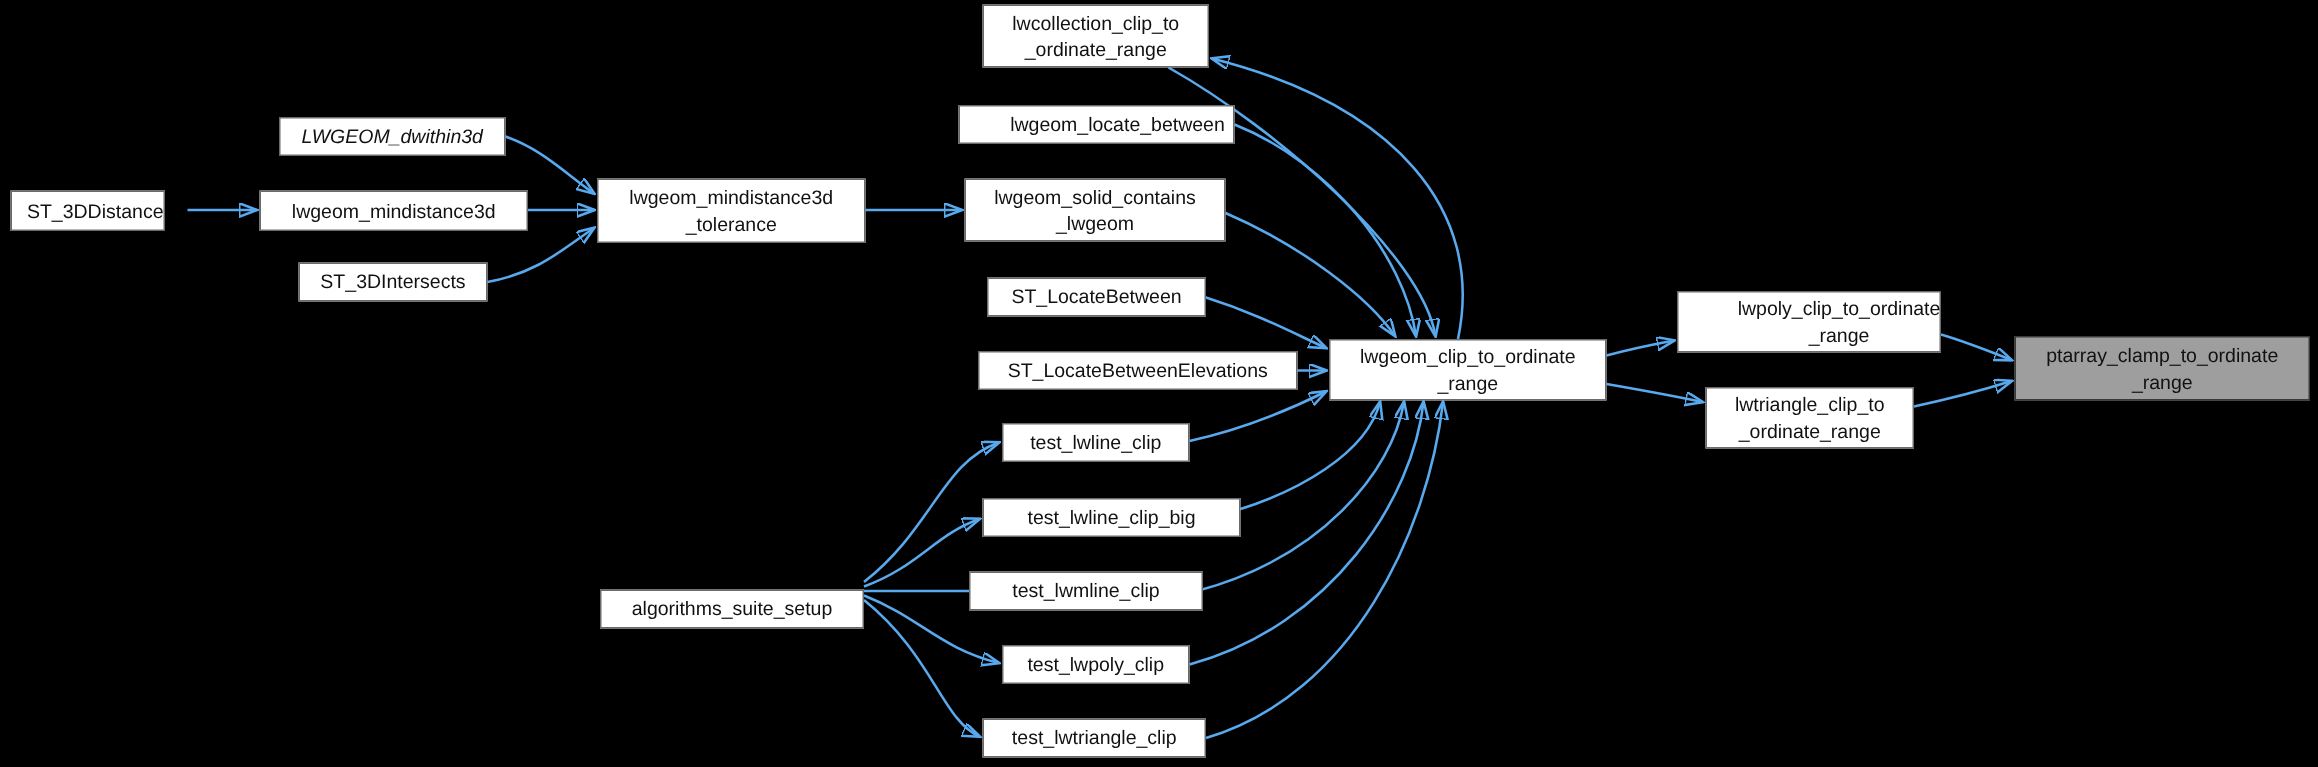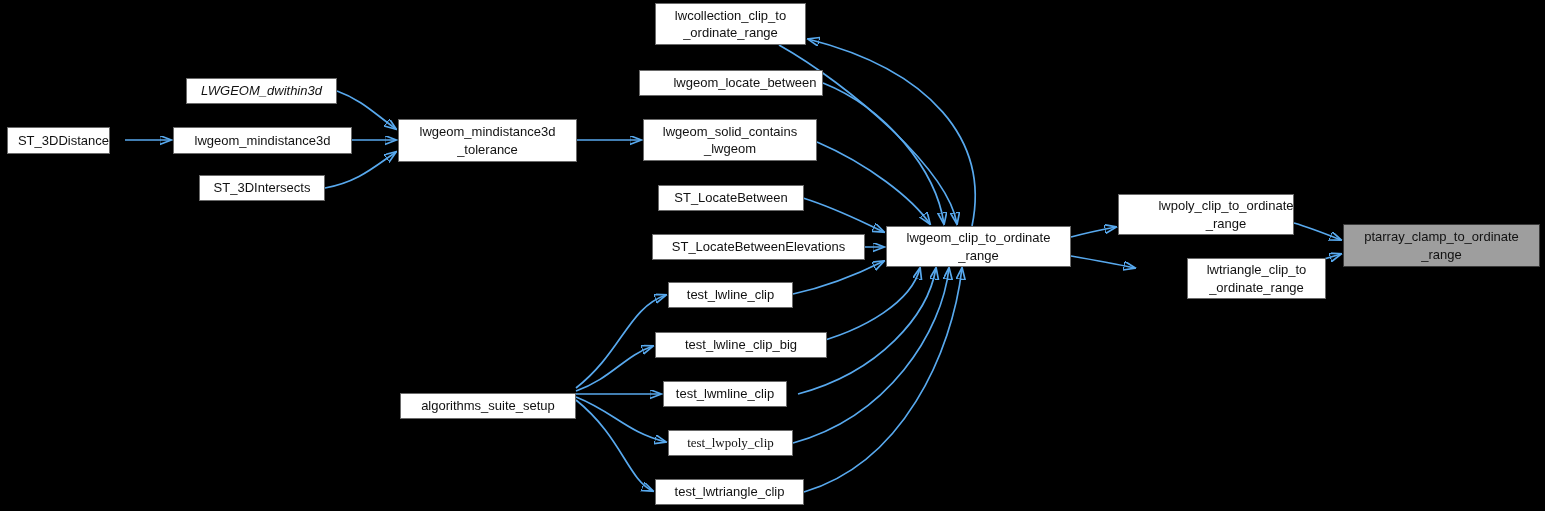--- a/index.html
+++ b/index.html
@@ -86,40 +86,40 @@
         <div class="lbl">ST_LocateBetweenElevations</div>
       </div>
       <div class="node" style="left: 886px; top: 226px; width: 185px; height: 41px; text-align: center;">
         <div class="lbl">lwgeom_clip_to_ordinate</div>
         <div class="lbl">_range</div>
       </div>
       <div class="node" style="left: 1118px; top: 194px; width: 176px; height: 41px; padding-left: 40px;">
         <div class="lbl">lwpoly_clip_to_ordinate</div>
         <div class="lbl">_range</div>
       </div>
-      <div class="node" style="left: 1187px; top: 258px; width: 139px; height: 41px;">
+      <div class="node" style="left: 1137px; top: 258px; width: 139px; height: 41px;">
         <div class="lbl">lwtriangle_clip_to</div>
         <div class="lbl">_ordinate_range</div>
       </div>
       <div class="node hl" style="left: 1343px; top: 224px; width: 197px; height: 43px;">
         <div class="lbl">ptarray_clamp_to_ordinate</div>
         <div class="lbl">_range</div>
       </div>
       <div class="node" style="left: 400px; top: 381px; width: 176px; height: 26px; margin-top: 12px;">
         <div class="lbl">algorithms_suite_setup</div>
       </div>
       <div class="node" style="left: 668px; top: 282px; width: 125px; height: 26px;">
         <div class="lbl">test_lwline_clip</div>
       </div>
       <div class="node" style="left: 655px; top: 332px; width: 172px; height: 26px;">
         <div class="lbl">test_lwline_clip_big</div>
       </div>
-      <div class="node" style="left: 663px; top: 381px; width: 124px; height: 26px;">
+      <div class="node" style="left: 646px; top: 381px; width: 156px; height: 26px;">
         <div class="lbl">test_lwmline_clip</div>
       </div>
-      <div class="node" style="left: 668px; top: 430px; width: 125px; height: 26px; font-family: Liberation Serif, serif;">
+      <div class="node" style="left: 668px; top: 430px; width: 125px; height: 26px;">
         <div class="lbl">test_lwpoly_clip</div>
       </div>
       <div class="node" style="left: 655px; top: 479px; width: 149px; height: 26px;">
         <div class="lbl">test_lwtriangle_clip</div>
       </div>
     </div>
 </div>
 
 </body></html>

